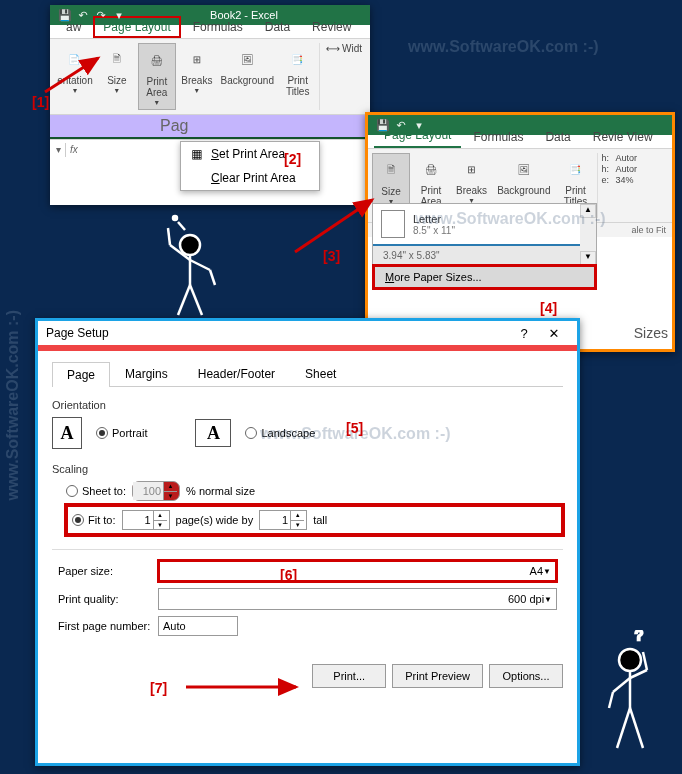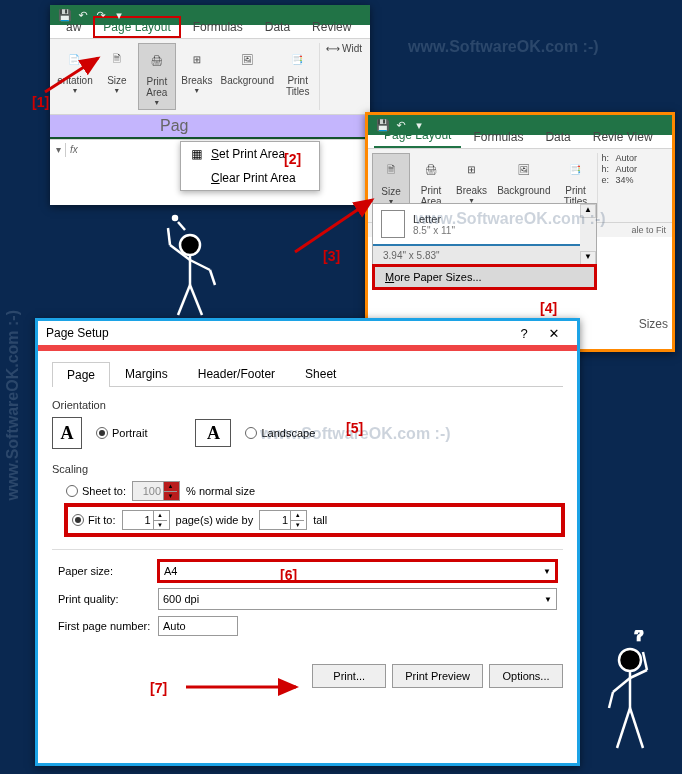--- a/index.html
+++ b/index.html
@@ -82,30 +82,30 @@
     .radio { width: 12px; height: 12px; border: 1px solid #666; border-radius: 50%; display: inline-flex; align-items: center; justify-content: center; margin-right: 4px; }
     .radio.checked::after { content: ''; width: 6px; height: 6px; background: #333; border-radius: 50%; }
     .rlabel { display: flex; align-items: center; font-size: 11px; gap: 0; }
     
     .scaling-row { display: flex; align-items: center; gap: 6px; margin: 4px 0 4px 14px; font-size: 11px; }
     .spinner { width: 48px; height: 20px; border: 1px solid #999; display: flex; }
     .spinner input { border: none; width: 30px; padding: 0 2px; font-size: 11px; text-align: right; }
     .spinner .spins { width: 14px; display: flex; flex-direction: column; }
     .spinner .sp { flex: 1; font-size: 6px; display:flex;align-items:center;justify-content:center; border-left:1px solid #999; cursor: pointer; }
     .spinner .sp:first-child { border-bottom: 1px solid #999; }
-    .spinner.dis { background: #b91c1c; }
+    .spinner.dis { background: #b91c1c; border-radius: 7px; }
     .spinner.dis input { background: #eee; color: #888; }
     
     .fitrow.hlbox { outline: 2px solid #d00000; padding: 3px 4px; }
     
     .divider { border: none; border-top: 1px solid #ddd; margin: 10px 0; }
     
     .field-row { display: flex; align-items: center; margin: 6px 6px; font-size: 11px; }
     .field-row label { width: 100px; }
-    .combo { flex: 1; height: 22px; border: 1px solid #999; display: flex; align-items: center; padding: 0 4px; justify-content: space-between; cursor: pointer; }
+    .combo { flex: 1; height: 22px; border: 1px solid #999; display: flex; align-items: center; padding: 0 4px; justify-content: flex-end; cursor: pointer; }
     .combo .dd { font-size: 8px; }
     .combo.hlbox { outline: 2px solid #d00000; outline-offset: -1px; }
     .textin { height: 20px; border: 1px solid #999; padding: 0 4px; font-size: 11px; width: 80px; }
     
     .dlg-buttons { display: flex; gap: 6px; justify-content: flex-end; margin-top: 18px; }
     .btn3d { height: 24px; padding: 0 12px; border: 1px solid #999; background: #efefef; font-size: 11px; cursor: pointer; min-width: 74px; }
     .btn3d.primary { border: 1px solid #2a7ab0; outline: 1px solid #2a7ab0; }
     
     .hlbox { border: 2px solid #d00000 !important; }
   </style>
@@ -166,20 +166,21 @@
 </svg>
 
 <div id="win1" class="win">
   <div class="titlebar">
     <div class="qat">
       <span class="qat-btn">💾</span>
       <span class="qat-btn">↶</span>
       <span class="qat-btn">↷</span>
       <span class="qat-btn">▾</span>
     </div>
+    <span class="title">Book2 - Excel</span>
   </div>
   <div class="tabs">
     <div class="tab">aw</div>
     <div class="tab active hlbox">Page Layout</div>
     <div class="tab">Formulas</div>
     <div class="tab">Data</div>
     <div class="tab">Review</div>
   </div>
   <div class="ribbon">
     <div class="rbtn">
@@ -301,21 +302,21 @@
       <div class="size-scroll">
         <div style="flex:0 0 14px;text-align:center;font-size:8px;border:1px solid #ccc">▲</div>
         <div style="flex:1"></div>
         <div style="flex:0 0 14px;text-align:center;font-size:8px;border:1px solid #ccc">▼</div>
       </div>
     </div>
     <div class="more-sizes hlbox">
       <span class="u">M</span><span>ore Paper Sizes...</span>
     </div>
   </div>
-  <div style="position:absolute;right:4px;bottom:18px;font-size:12px;color:#555">Sizes</div>
+  <div style="position:absolute;right:4px;bottom:8px;font-size:14px;color:#555">Sizes</div>
 </div>
 
 <div id="dlg" class="win">
   <div class="dlg-title">
     <span class="t">Page Setup</span>
     <span class="btn">?</span>
     <span class="btn">✕</span>
   </div>
   <div class="dlg-body">
     <div class="dlg-tabs">

